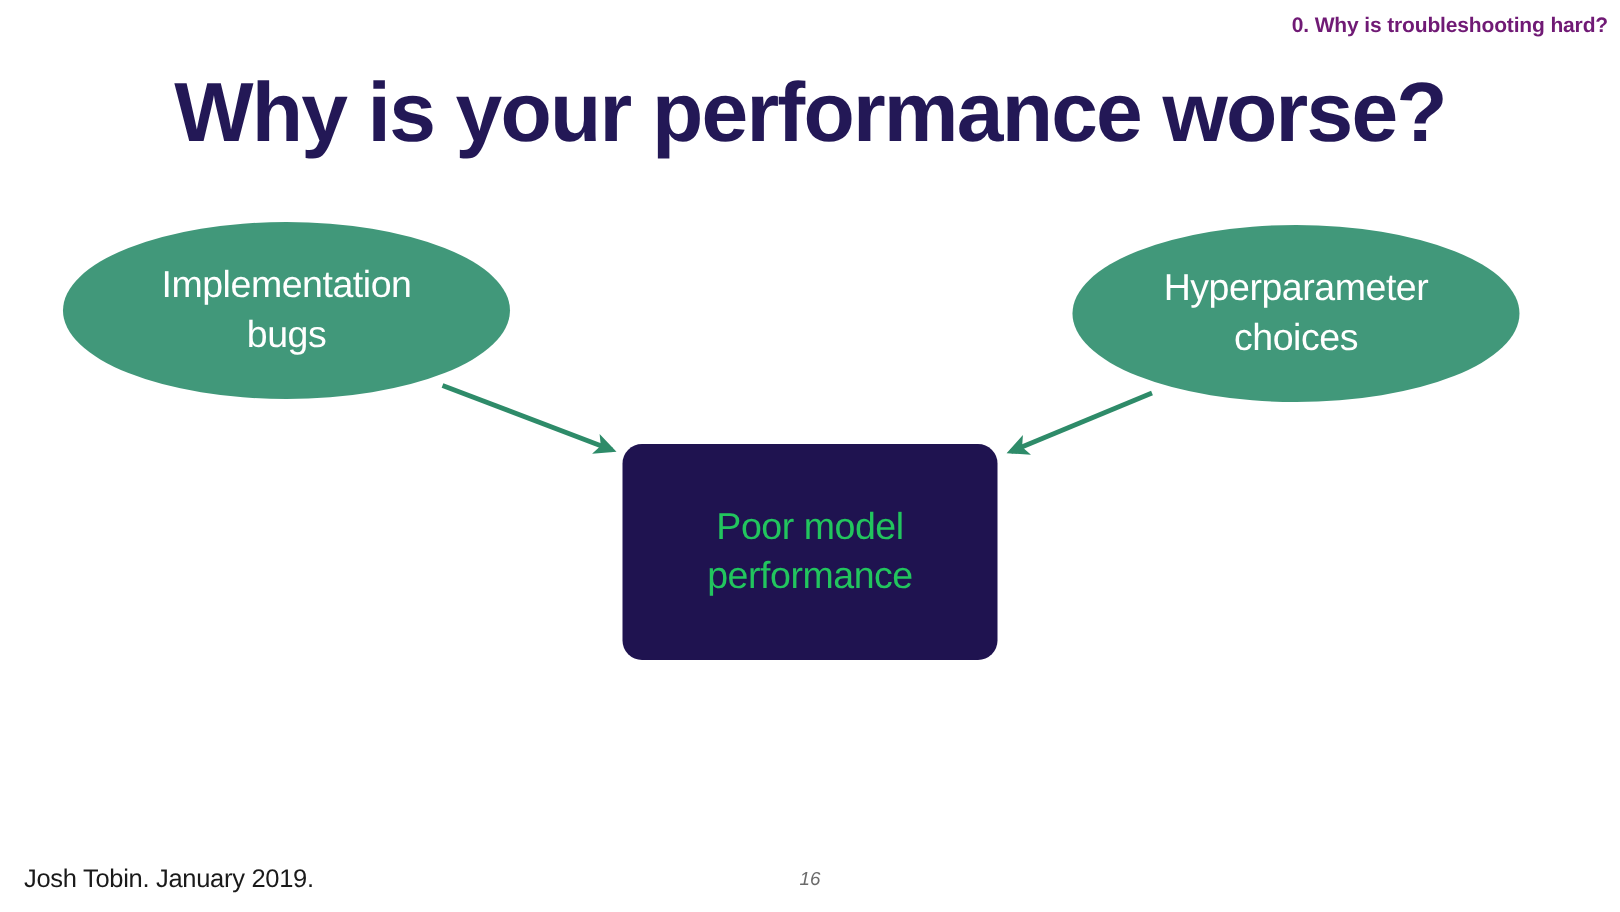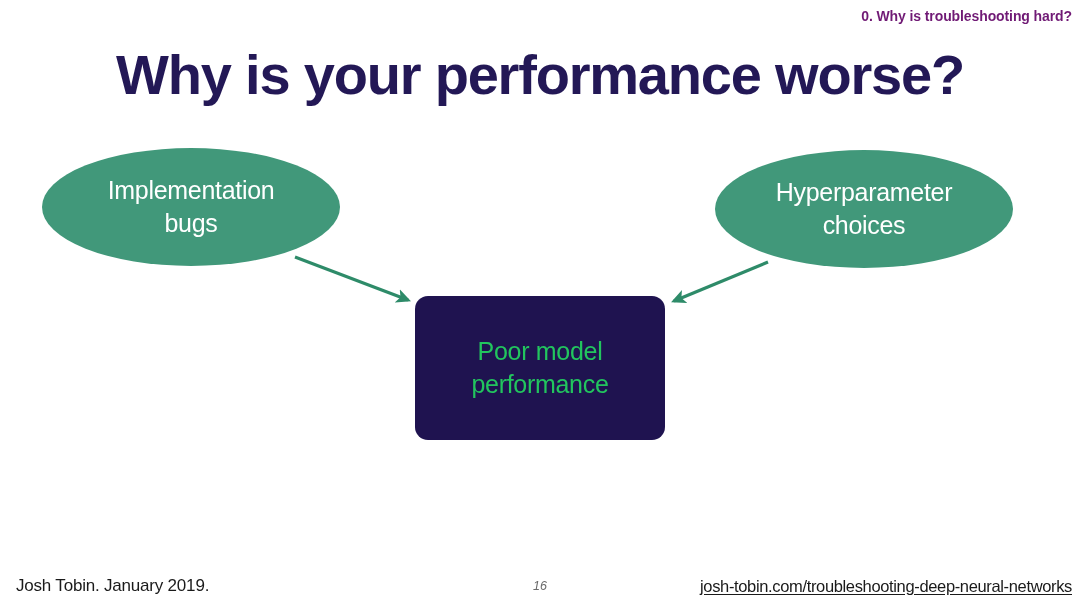--- a/index.html
+++ b/index.html
@@ -187,15 +187,14 @@
       <span class="node-label">Poor model
 performance</span>
     </div>
 
   </div>
 
   <div id="footer-attribution">Josh Tobin. January 2019.</div>
 
   <div id="footer-page-number">16</div>
 
-  <a id="footer-link" href="#">josh-tobin.com/troubleshooting-deep-neural-networks</a>
 
 </div>
 
 </body></html>

